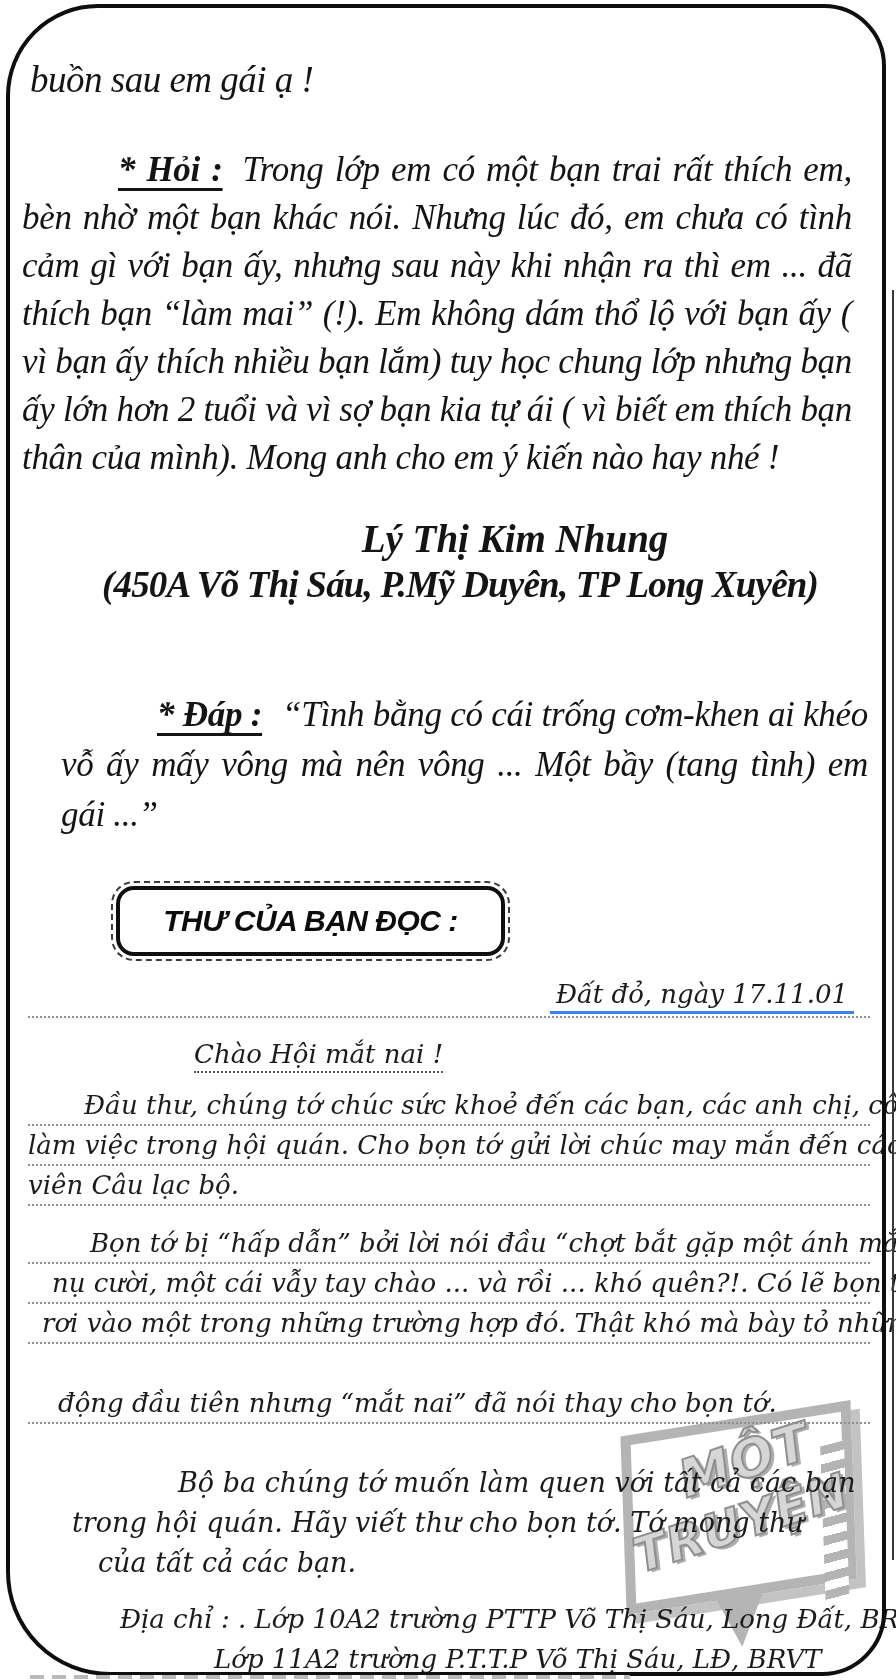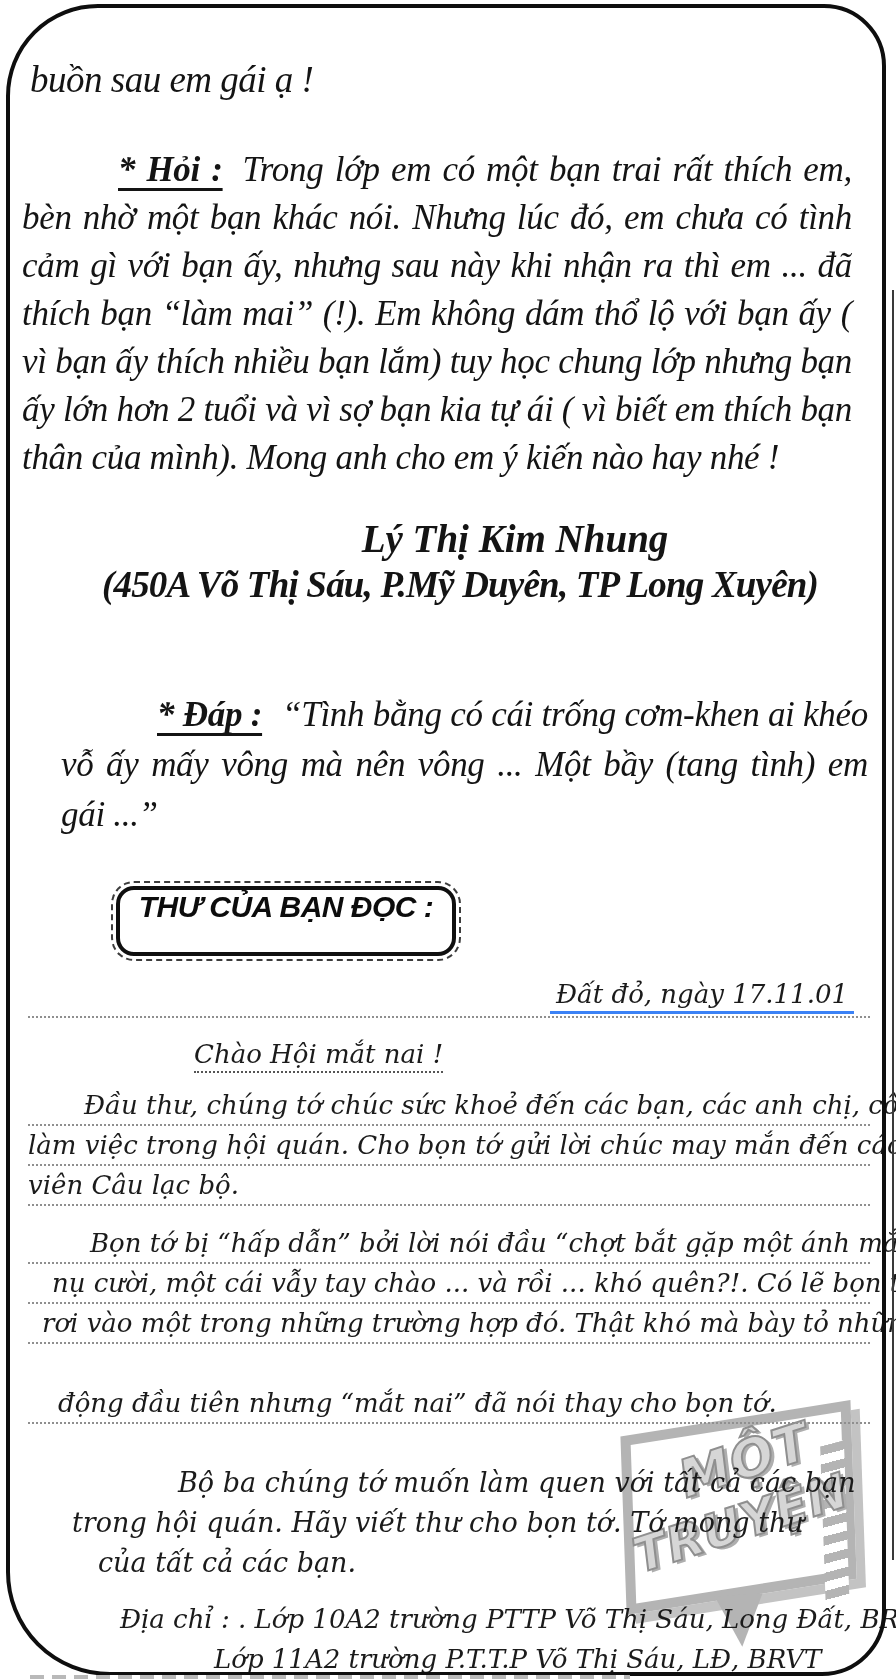--- a/index.html
+++ b/index.html
@@ -80,26 +80,26 @@
     line-height: 50px;
     text-align: justify;
     text-indent: 96px;
     letter-spacing: -0.3px;
     margin-left: 39px;
   }
   
   .header-box {
     position: absolute;
     left: 116px; top: 886px;
-    width: 340px; height: 70px;
+    width: 389px; height: 70px;
     border: 4px solid #0f0f0f;
     border-radius: 18px;
     outline: 2px dashed #3c3c3c;
     outline-offset: 3px;
-    display: flex; align-items: flex-start; justify-content: center;
+    display: flex; align-items: center; justify-content: center;
     background: #ffffff;
     z-index: 2;
   }
   .header-box span {
     font-family: "Liberation Sans", sans-serif;
     font-weight: bold; font-style: italic;
     font-size: 30px;
     letter-spacing: -0.5px;
     color: #0c0c0c;
     white-space: nowrap;

